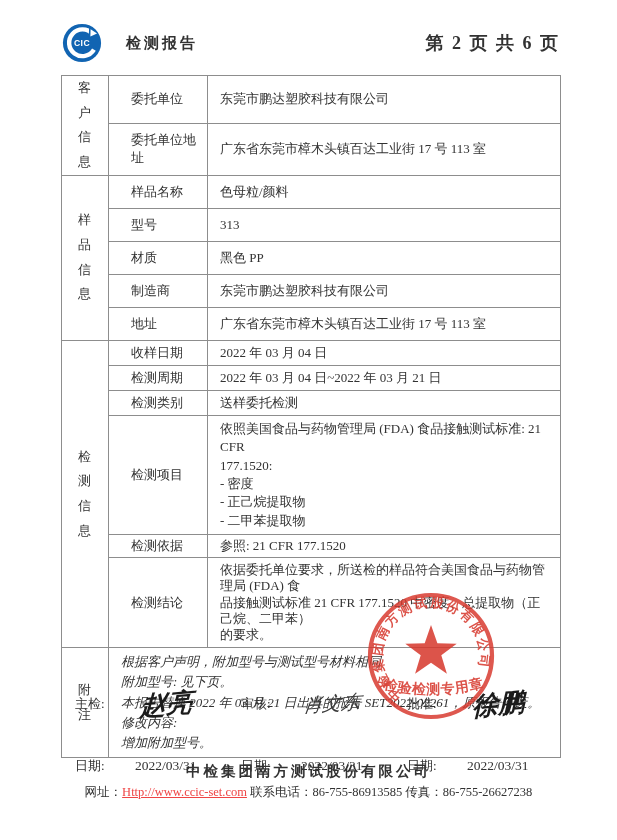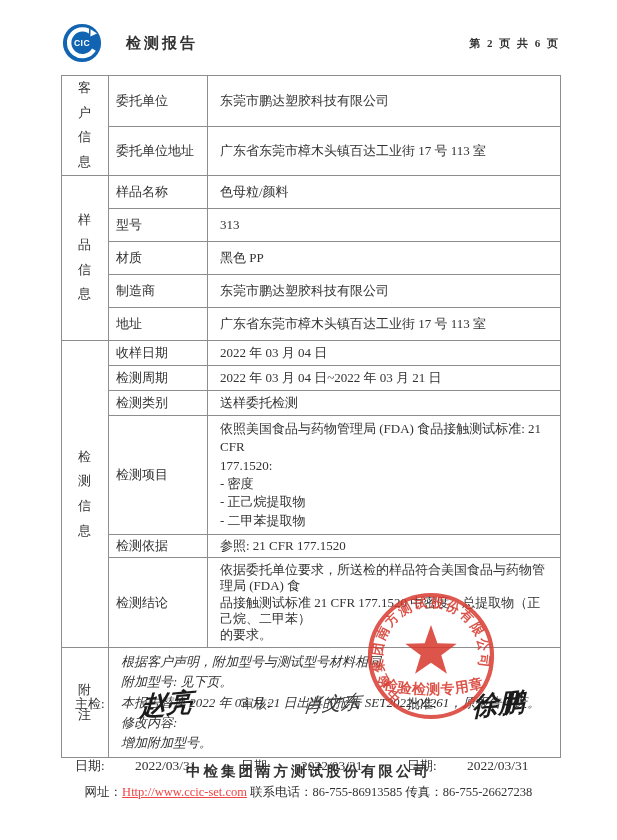--- a/index.html
+++ b/index.html
@@ -4,28 +4,28 @@
 <style>
   * { margin:0; padding:0; box-sizing:border-box; }
   body { width:617px; height:840px; background:#ffffff; font-family:"Liberation Serif","DejaVu Serif",serif; color:#323232; }
   .page { position:relative; width:617px; height:840px; background:#fff; overflow:hidden; }
 
   
   .header { position:absolute; left:61px; top:20px; width:499px; height:46px; display:flex; align-items:center; }
   .logo { width:42px; height:42px; flex:0 0 42px; }
   .hdr-title { font-size:15px; font-weight:bold; margin-left:23px; letter-spacing:3px; white-space:nowrap; }
   .hdr-no { font-size:14px; font-weight:bold; margin-left:52px; white-space:nowrap; }
-  .hdr-page { font-size:11px; font-weight:bold; margin-left:auto; letter-spacing:2px; white-space:nowrap; }
+  .hdr-page { font-size:18px; font-weight:bold; margin-left:auto; letter-spacing:2px; white-space:nowrap; }
 
   
   table.report { position:absolute; left:61px; top:75px; width:499px; border-collapse:collapse; table-layout:fixed; }
   table.report td { border:1px solid #8d8d8d; font-size:13px; vertical-align:middle; overflow:hidden; }
   td.group { text-align:center; }
   td.group .glabel { display:inline-block; width:2.15em; line-height:1.9; letter-spacing:1px; }
-  td.label { padding-left:7px; }
+  td.label { padding-left:22px; }
   td.value { padding-left:12px; }
   tr.h34 { height:34px; } tr.h33 { height:33px; } tr.h25 { height:25px; } tr.h23 { height:23px; }
   .mlines { padding:4px 8px 4px 12px; }
   .mlines .ln { line-height:18.4px; }
   .concl .ln { line-height:16.2px; }
   .notes .ln { line-height:20.2px;font-style:italic; }
 
   
   .stamp { position:absolute; left:364px; top:589px; width:134px; height:134px; z-index:6; opacity:0.93; }
 

